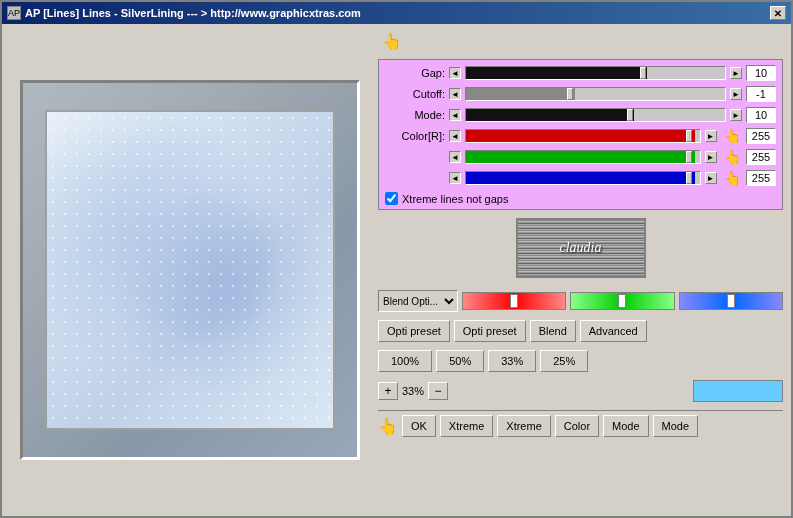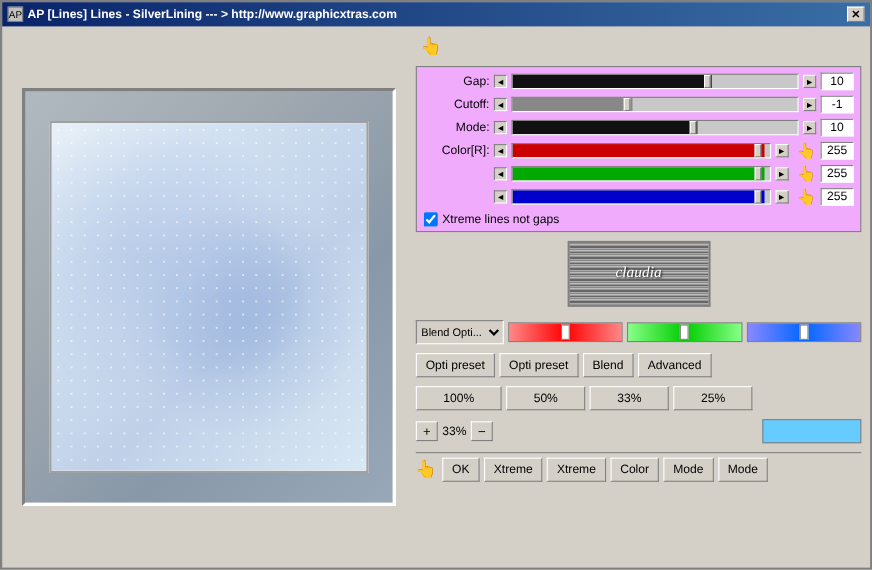--- a/index.html
+++ b/index.html
@@ -387,21 +387,21 @@
       height: 22px;
       min-width: 40px;
       background: #d4d0c8;
       border: 1px solid;
       border-color: #ffffff #808080 #808080 #ffffff;
       font-size: 11px;
       cursor: pointer;
       display: flex;
       align-items: center;
       justify-content: center;
-      padding: 0 24px;
+      padding: 0 12px;
     }
   </style>
 </head>
 <body>
 
 <div class="window">
 
   <div class="title-bar">
     <div class="title-bar-left">
       <div class="title-bar-icon">AP</div>

